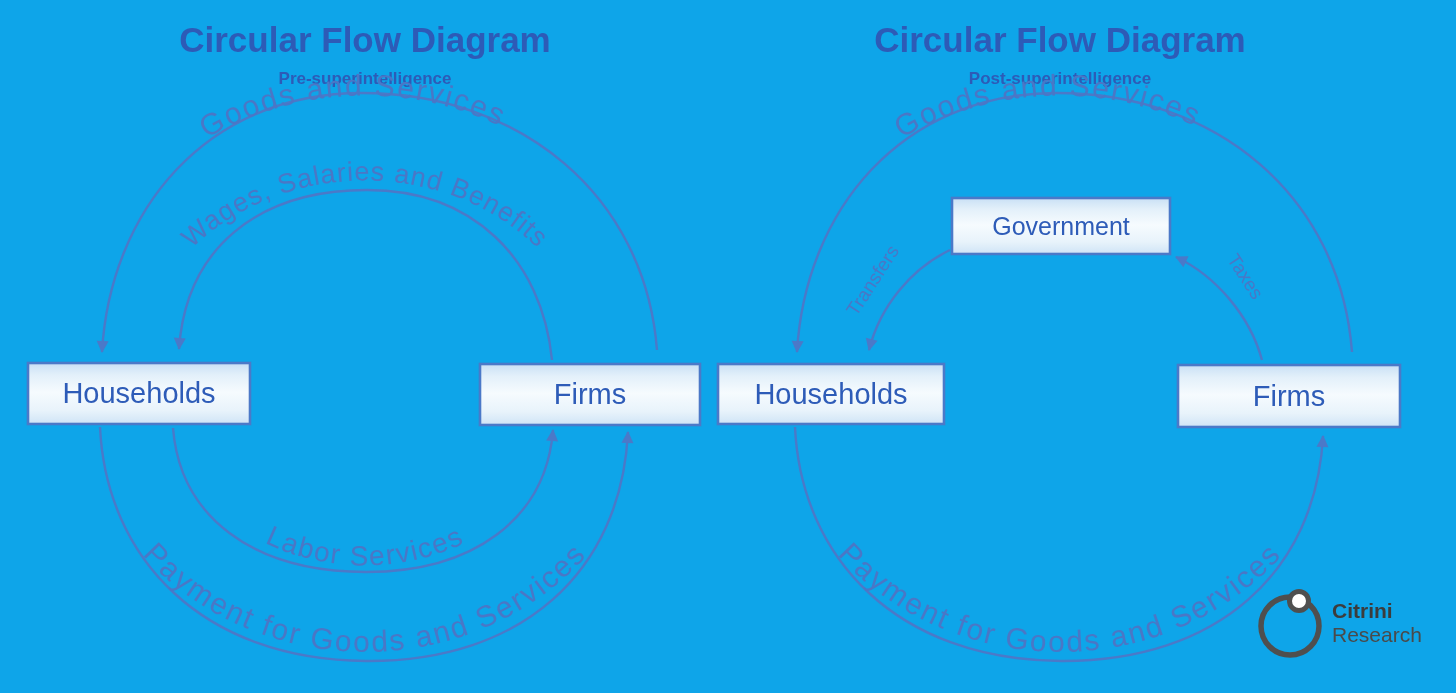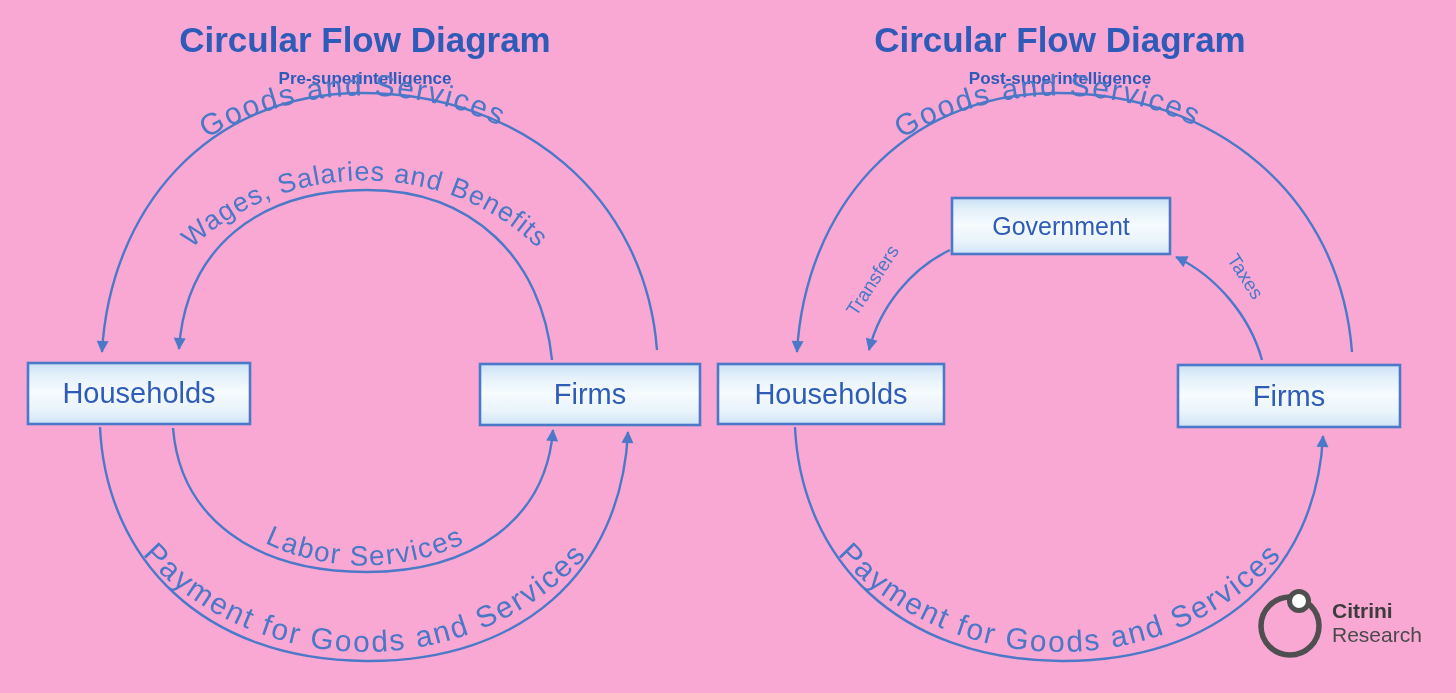--- a/index.html
+++ b/index.html
@@ -1,20 +1,20 @@
 <!DOCTYPE html>
 <html><head>
 <meta charset="utf-8">
 <style>
   html, body { margin: 0; padding: 0; background: #ffffff; }
   .stage {
     position: relative;
     width: 1456px;
     height: 693px;
-    background: #f9a8d4;
+    background: #0ea5e9;
     overflow: hidden;
     font-family: "Liberation Sans", sans-serif;
   }
   svg text { font-family: "Liberation Sans", sans-serif; }
 
   .title    { font-size: 35px; font-weight: 700; fill: #2d5bb7; text-anchor: middle; }
   .subtitle { font-size: 17px; font-weight: 600; fill: #2d5bb7; text-anchor: middle; }
 
   .node-rect {
     fill: url(#boxGradient);

